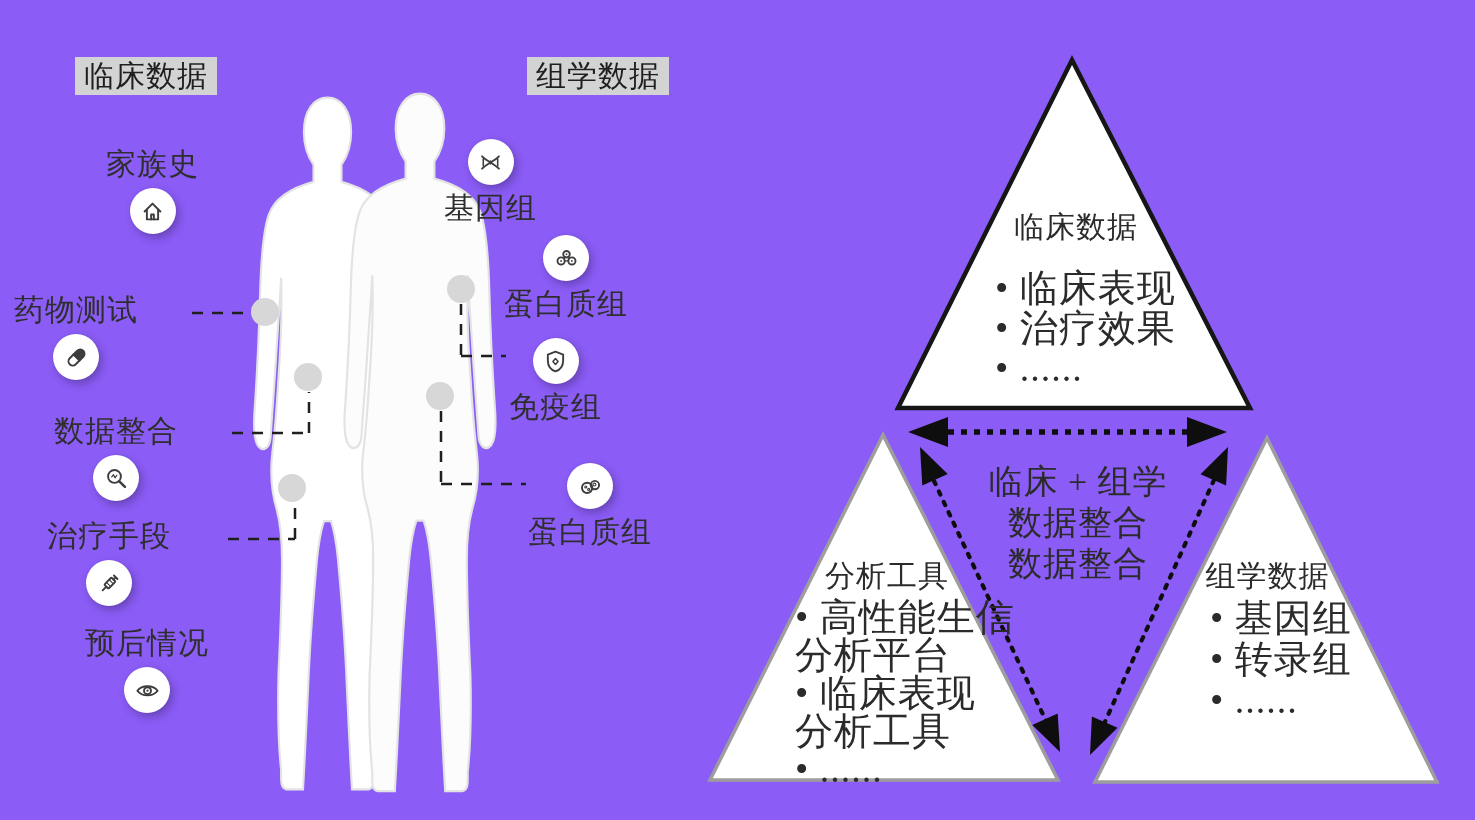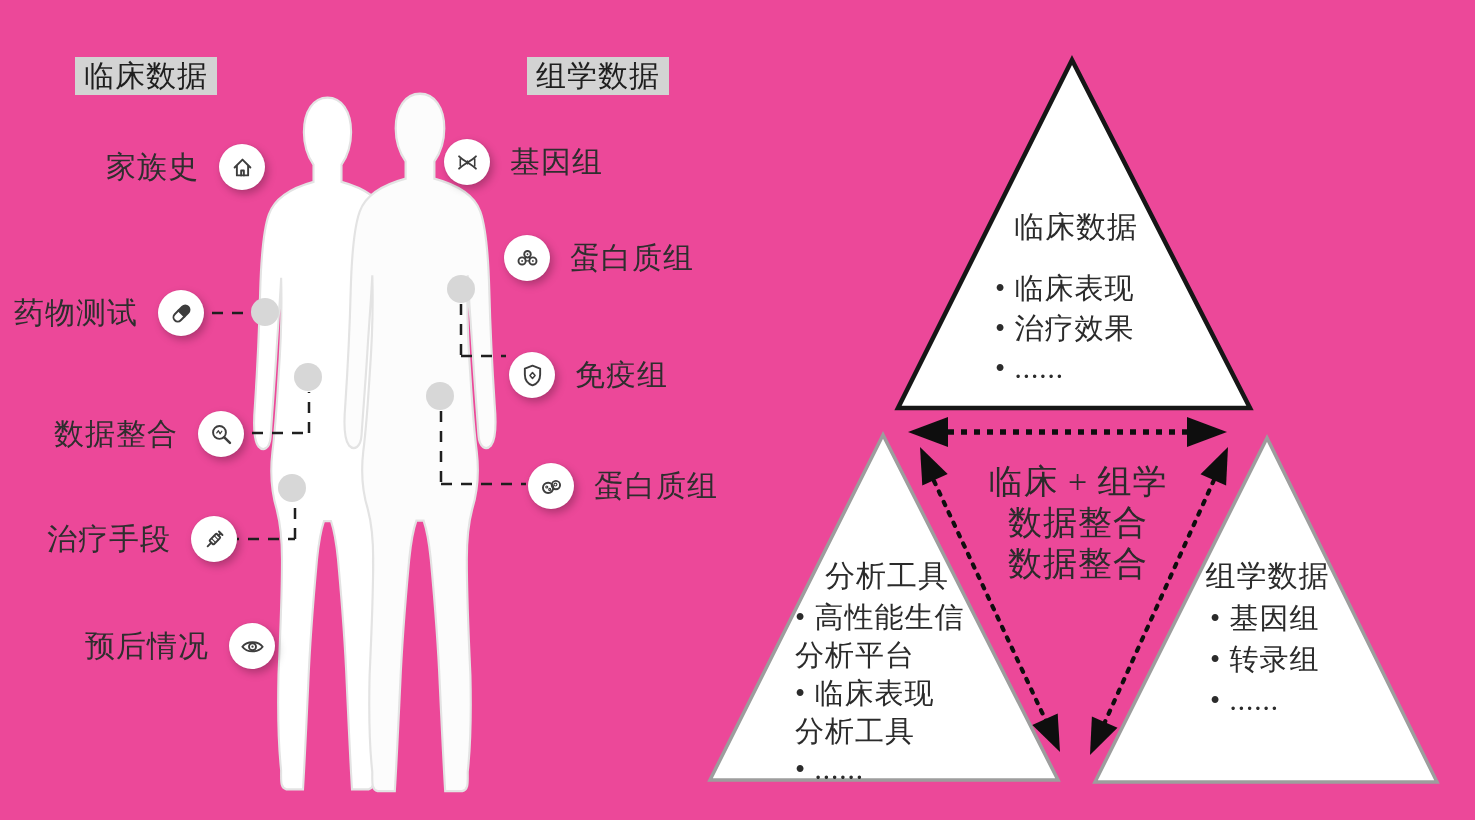--- a/index.html
+++ b/index.html
@@ -1,35 +1,35 @@
 <!DOCTYPE html>
 <html><head>
 <meta charset="utf-8">
 <style>
   html,body{margin:0;padding:0;background:#fff;}
   #stage{
-    position:relative; width:1475px; height:820px; background:#ec4899;
+    position:relative; width:1475px; height:820px; background:#8b5cf6;
     font-family:"Liberation Serif","DejaVu Serif",serif; color:#2e2e2e; overflow:hidden;
   }
   .abs{position:absolute;}
   .hl-header{
     background:#d3d3d3; color:#1f1f1f; font-size:30px; line-height:34px;
     padding:2px 9px; white-space:nowrap; letter-spacing:1px;
   }
-  .row{position:absolute; display:flex; align-items:center; gap:20px; height:46px;}
+  .row{position:absolute; display:flex; align-items:center; gap:3px; height:46px;flex-direction:column;}
   .lbl{font-size:30px; color:#2e2e2e; white-space:nowrap; letter-spacing:1px;}
   .icirc{
     width:46px; height:46px; border-radius:50%; background:#fff; flex:0 0 auto;
     box-shadow:3px 4px 9px rgba(0,0,0,0.26), 0 0 0 1px rgba(0,0,0,0.02);
     display:flex; align-items:center; justify-content:center;
   }
   .ig{width:27px; height:27px; stroke:#3d3d3d; fill:none; stroke-width:1.7;
       stroke-linecap:round; stroke-linejoin:round;}
   .tri-title{font-size:30px; text-align:center; white-space:nowrap; letter-spacing:1px; color:#2b2b2b;}
-  .tri-line{font-size:29px; white-space:nowrap; letter-spacing:1px; color:#2b2b2b;}
+  .tri-line{font-size:38px; white-space:nowrap; letter-spacing:1px; color:#2b2b2b;}
   .center-block{font-size:34px; text-align:center; line-height:41px; letter-spacing:1px; color:#2b2b2b;}
 </style>
 </head>
 <body>
 
 <div id="stage">
 
   <svg class="abs" style="left:0;top:0" width="700" height="820" viewBox="0 0 700 820">
 
     <g transform="translate(240,90) scale(0.875,0.958)">
@@ -165,21 +165,21 @@
           <circle cx="12" cy="8.2" r="2.9"></circle>
         <path d="M9.7,12.3 L10.8,10.5 M14.3,12.3 L13.2,10.5 M10.4,14.2 H13.6" stroke-width="1.1"></path>
         <circle cx="7.2" cy="14.2" r="0.8" fill="#3d3d3d" stroke="none"></circle>
         <circle cx="16.8" cy="14.2" r="0.8" fill="#3d3d3d" stroke="none"></circle>
         <circle cx="12" cy="8.2" r="0.8" fill="#3d3d3d" stroke="none"></circle>
         </svg>
     </span>
     <span class="lbl">蛋白质组</span>
   </div>
 
-  <div class="row" style="left:509px; top:352px">
+  <div class="row" style="left:509px; top:338px">
     <span class="icirc">
       <svg class="ig" viewBox="0 0 24 24">
         <path d="M12,3.2 L18.8,5.8 V11 C18.8,15.8 16,19.3 12,20.8 C8,19.3 5.2,15.8 5.2,11 V5.8 Z"></path>
         <path d="M12,9.3 L14.3,12 L12,14.7 L9.7,12 Z" stroke-width="1.3"></path>
         </svg>
     </span>
     <span class="lbl">免疫组</span>
   </div>
 
   <div class="row" style="left:528px; top:463px">

